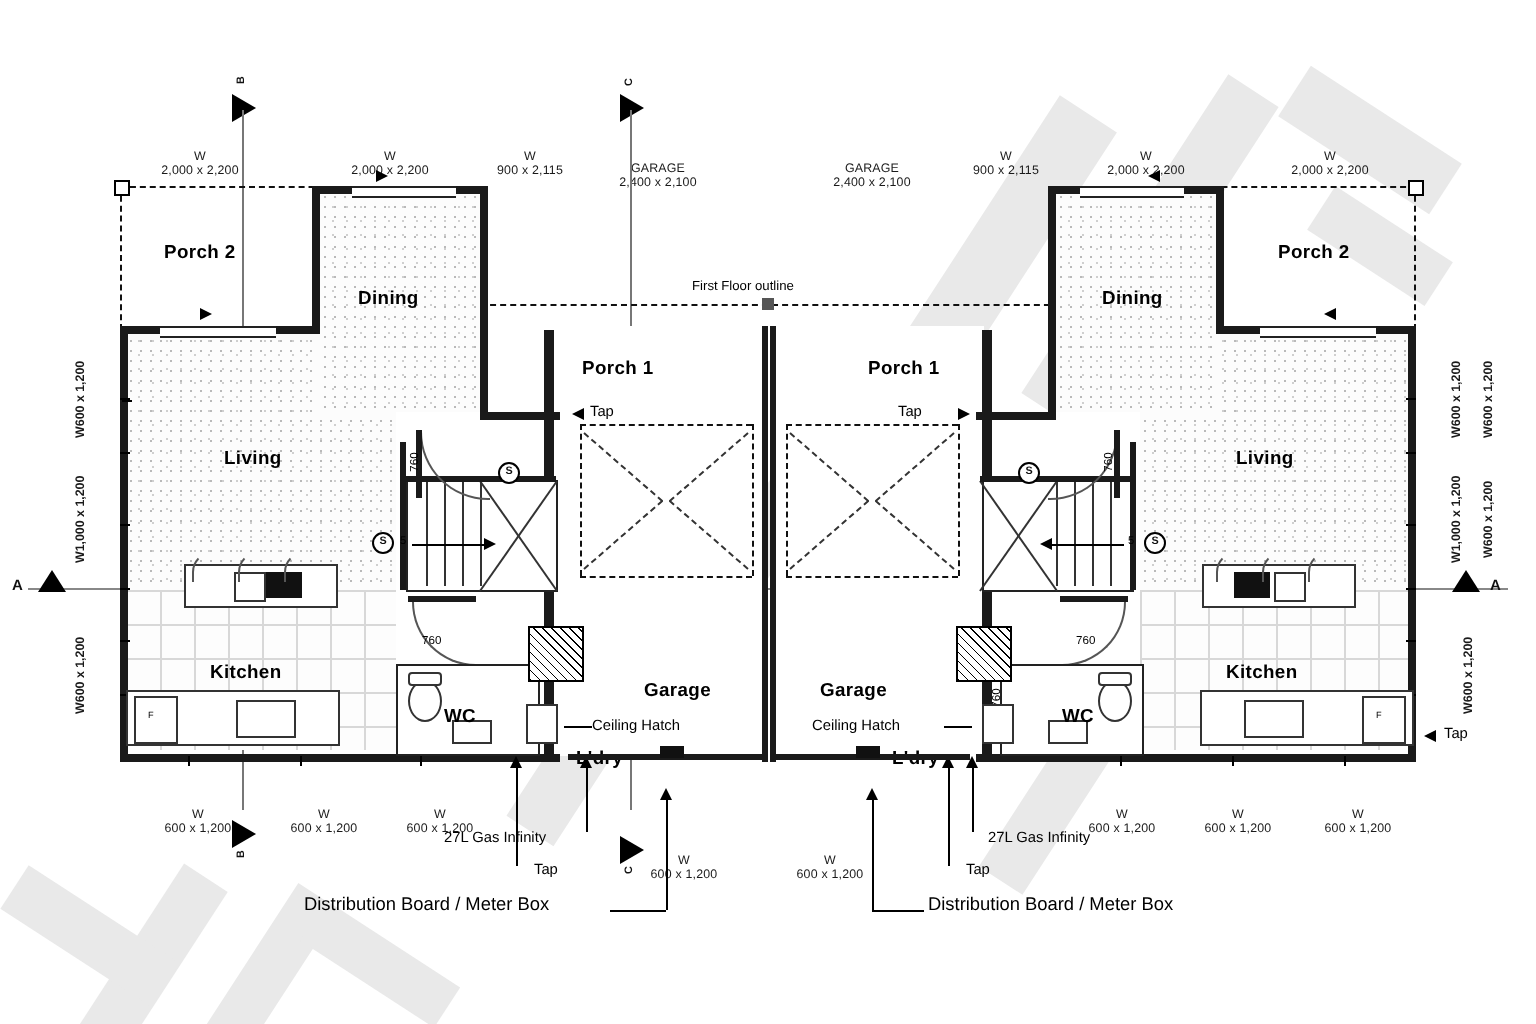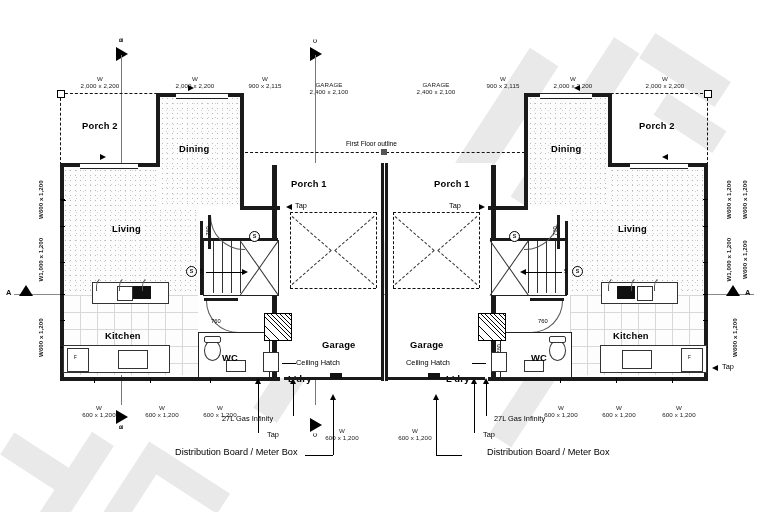--- a/index.html
+++ b/index.html
@@ -25,21 +25,21 @@
     transform-origin:center center;transform:rotate(-90deg);
   }
   .room{
     position:absolute;font-size:9.4px;font-weight:bold;color:#000;
     white-space:nowrap;letter-spacing:.2px;
   }
   .note{
     position:absolute;font-size:7.4px;color:#000;white-space:nowrap;
   }
   .note-lg{
-    position:absolute;font-size:9.2px;color:#000;white-space:nowrap;margin-left:23px;
+    position:absolute;font-size:9.2px;color:#000;white-space:nowrap;
   }
   .tiny{
     position:absolute;font-size:5.6px;color:#000;white-space:nowrap;
   }
 
   
   .hl{position:absolute;background:#000;height:1px;}
   .vl{position:absolute;background:#000;width:1px;}
   .wallh{position:absolute;background:#1a1a1a;}
   .wallv{position:absolute;background:#1a1a1a;}

